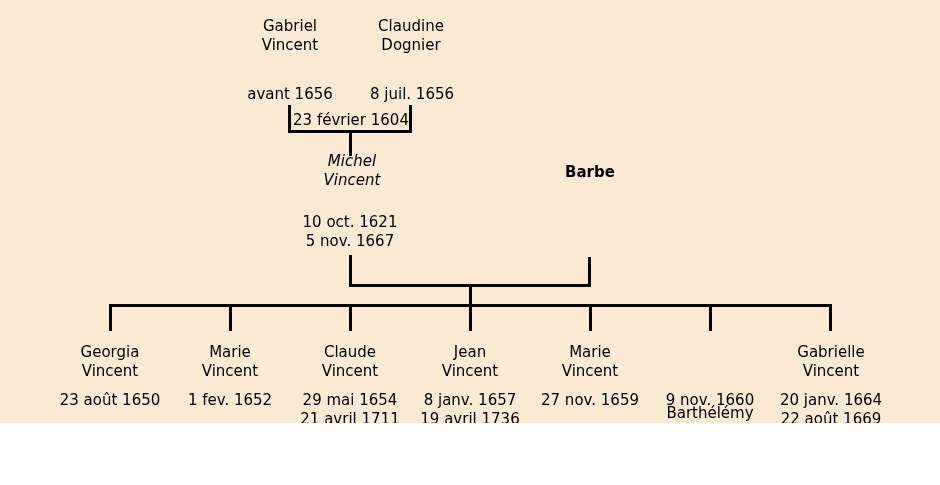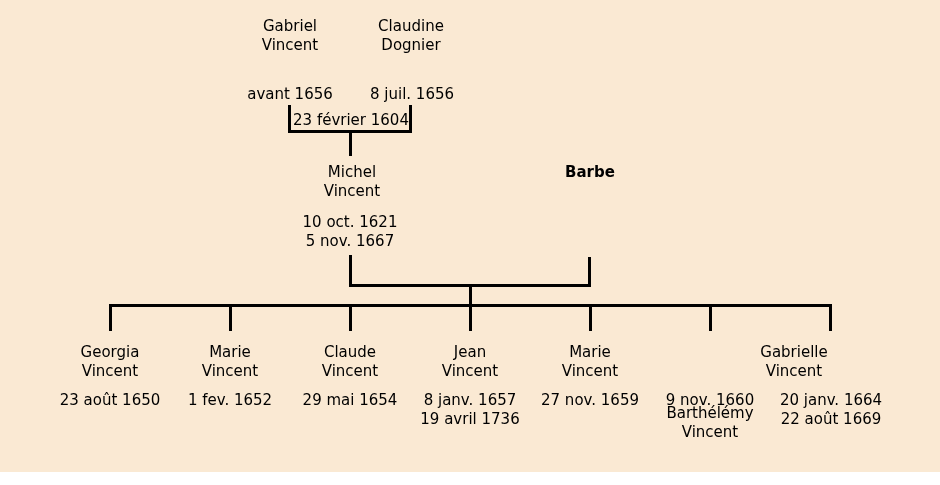--- a/index.html
+++ b/index.html
@@ -1,19 +1,19 @@
 <!DOCTYPE html>
 <html><head>
 <meta charset="utf-8">
 <style>
   html, body { margin: 0; padding: 0; }
   .canvas {
     position: relative;
     width: 940px;
-    height: 472px;
+    height: 423px;
     background: #FAE9D3;
     font-family: "DejaVu Sans", "Liberation Sans", sans-serif;
     color: #000;
     overflow: hidden;
   }
   .txt {
     position: absolute;
     transform: translateX(-50%);
     text-align: center;
     font-size: 15px;
@@ -40,21 +40,21 @@
   </div>
   <div class="txt" style="left:290px; top:85px;">avant 1656</div>
   <div class="txt" style="left:412px; top:85px;">8 juil. 1656</div>
 
   <div class="vline" style="left: 288px; top: 105px; height: 28px; background: rgb(0, 0, 0);"></div>
   <div class="vline" style="left: 409px; top: 105px; height: 28px; background: rgb(0, 0, 0);"></div>
   <div class="hline" style="left: 288px; top: 130px; width: 124px; background: rgb(0, 0, 0);"></div>
   <div class="txt" style="left:351px; top:111px;text-align:center;">23 février 1604</div>
   <div class="vline" style="left: 349px; top: 133px; height: 23px; background: rgb(0, 0, 0);"></div>
 
-  <div class="txt" style="left:352px; top:163px;">
+  <div class="txt" style="left:352px; top:152px;font-style:italic;">
     <div>Michel</div>
     <div>Vincent</div>
   </div>
   <div class="txt" style="left:350px; top:213px;">
     <div>10 oct. 1621</div>
     <div>5 nov. 1667</div>
   </div>
   <div class="txt bold" style="left:590px; top:163px;">Barbe</div>
 
   <div class="vline" style="left: 349px; top: 255px; height: 32px; background: rgb(0, 0, 0);"></div>
@@ -88,20 +88,21 @@
     <div>1 fev. 1652</div>
     <div></div>
   </div>
 
   <div class="txt" style="left:350px; top:343px;">
     <div>Claude</div>
     <div>Vincent</div>
   </div>
   <div class="txt" style="left:350px; top:391px;">
     <div>29 mai 1654</div>
+    <div>21 avril 1711</div>
   </div>
 
   <div class="txt" style="left:470px; top:343px;">
     <div>Jean</div>
     <div>Vincent</div>
   </div>
   <div class="txt" style="left:470px; top:391px;">
     <div>8 janv. 1657</div>
     <div>19 avril 1736</div>
   </div>
@@ -117,21 +118,21 @@
 
   <div class="txt" style="left:710px; top:359px;margin-top:45px;">
     <div>Barthélémy</div>
     <div>Vincent</div>
   </div>
   <div class="txt" style="left:710px; top:391px;text-align:center;">
     <div>9 nov. 1660</div>
     <div></div>
   </div>
 
-  <div class="txt" style="left:794px; top:343px;text-align:center;">
+  <div class="txt" style="left:831px; top:343px;text-align:center;">
     <div>Gabrielle</div>
     <div>Vincent</div>
   </div>
   <div class="txt" style="left:831px; top:391px;">
     <div>20 janv. 1664</div>
     <div>22 août 1669</div>
   </div>
 
 </div>
 

